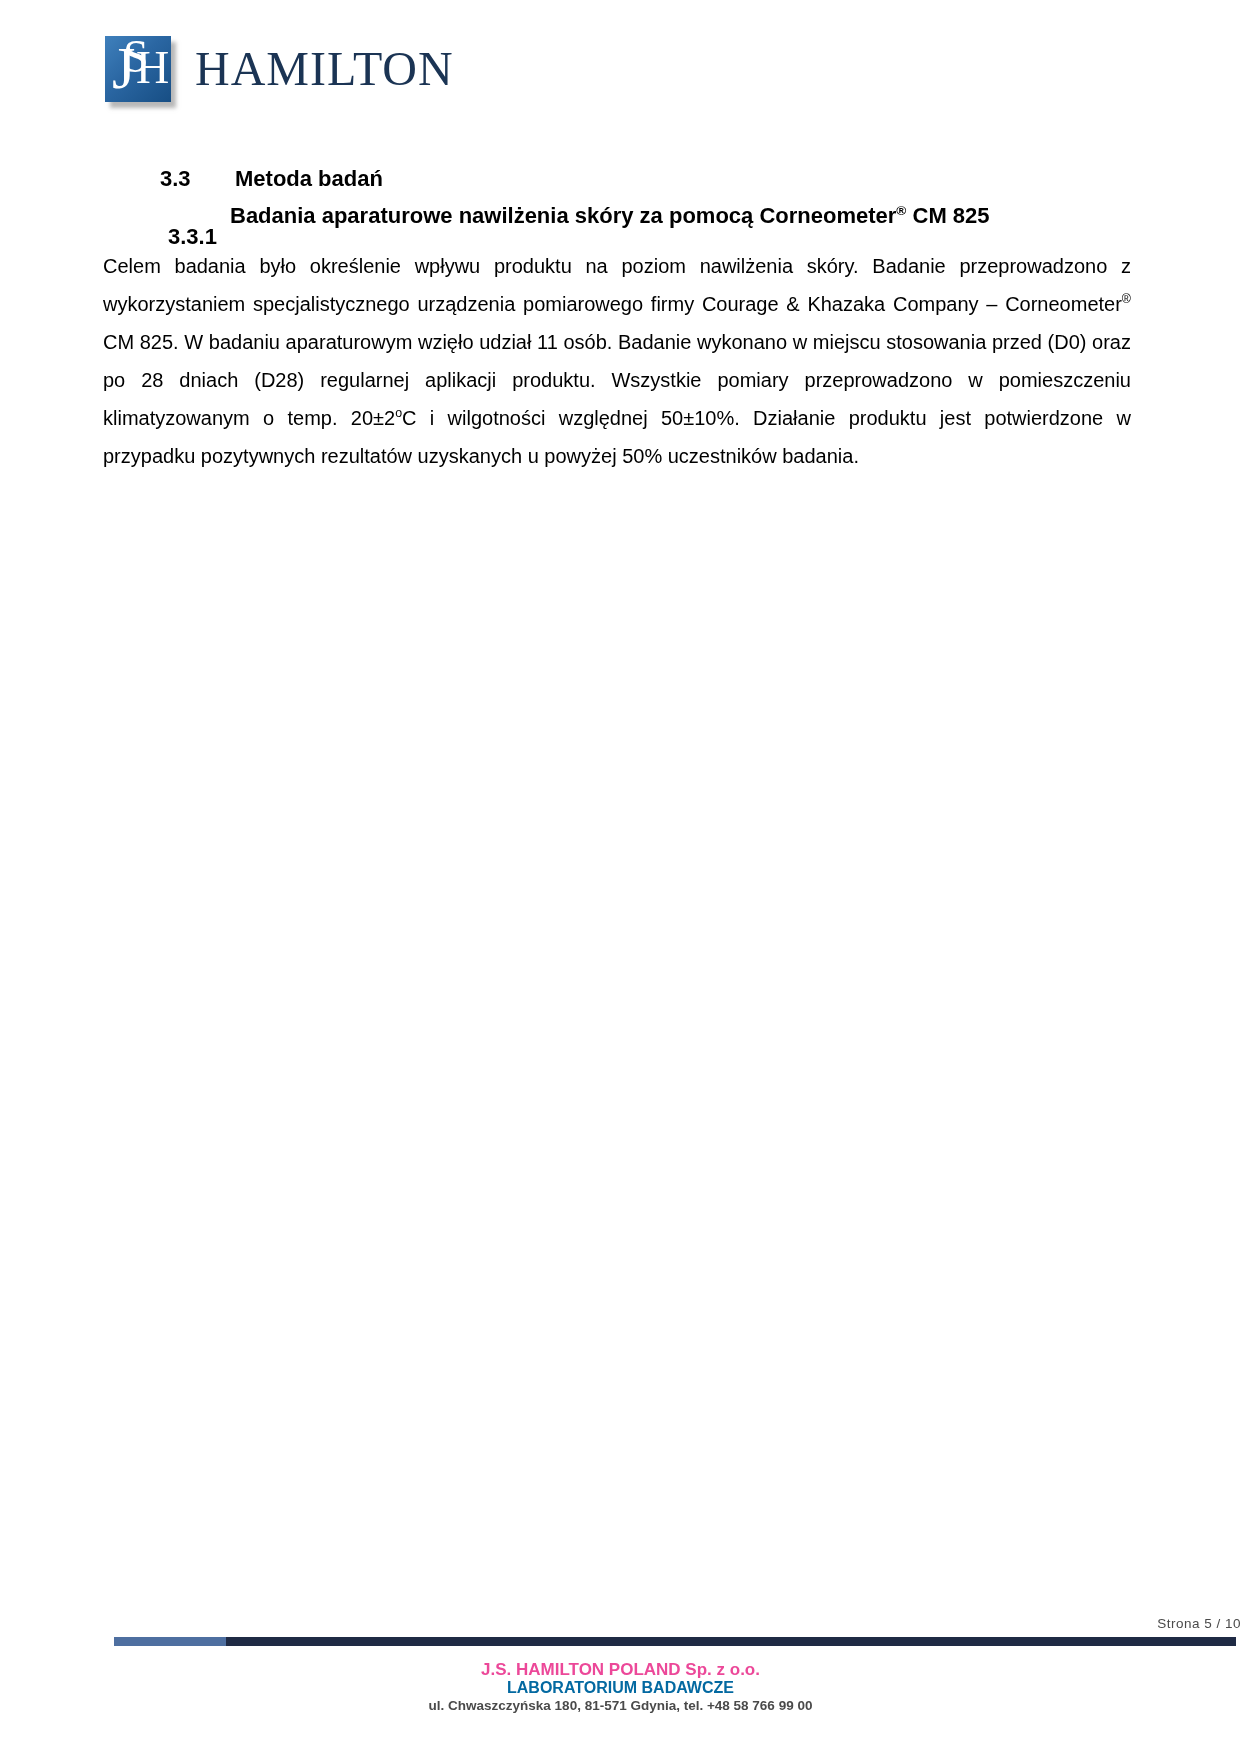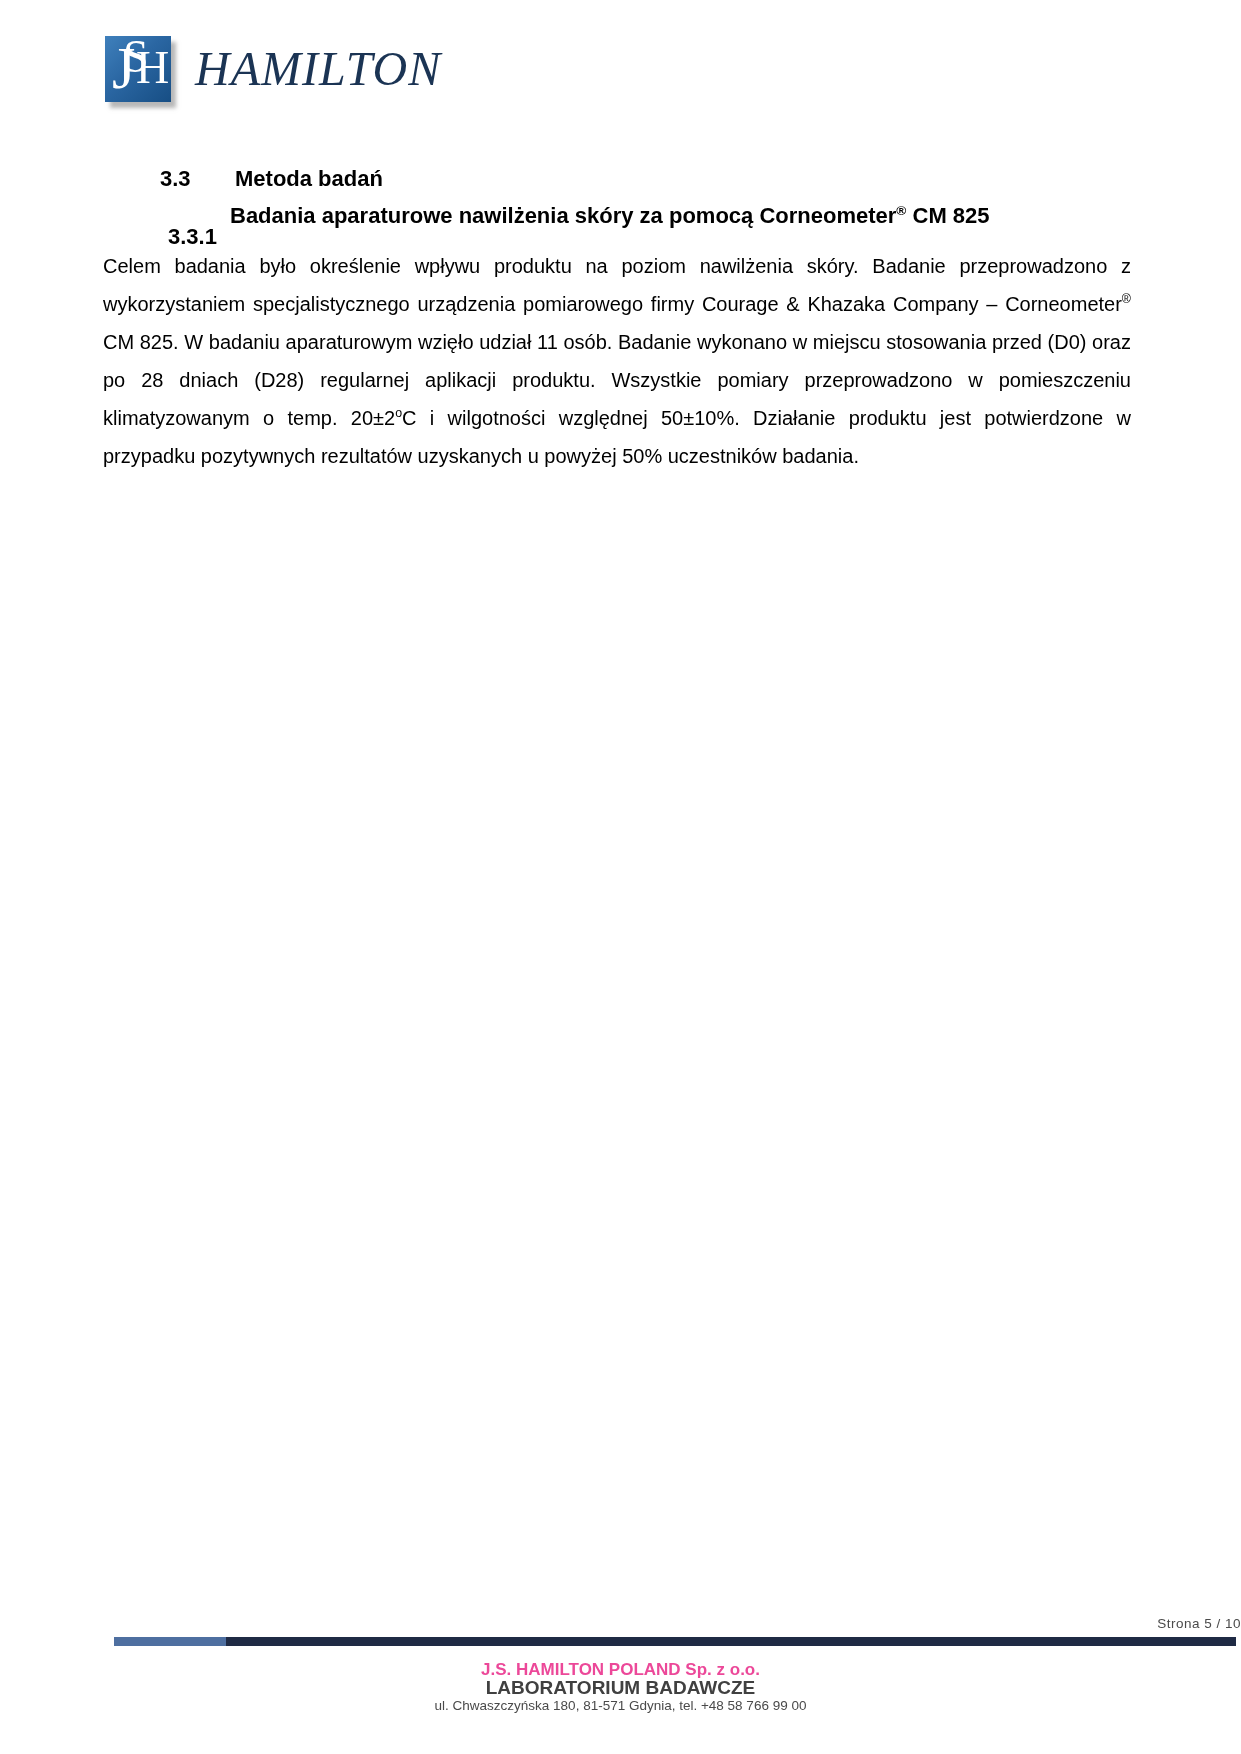--- a/index.html
+++ b/index.html
@@ -24,21 +24,21 @@
     font-family:"Liberation Serif", serif;
     line-height:1;font-weight:400;
   }
   .logo-j{left:7px;top:2px;font-size:60px;}
   .logo-s{left:18px;top:-2px;font-size:46px;}
   .logo-h{left:31px;top:9px;font-size:46px;}
   .logo-wordmark{
     margin-left:24px;
     font-family:"Liberation Serif", serif;
     font-size:48px;letter-spacing:1px;
-    color:#1b3454;line-height:1;font-style:italic;
+    color:#1b3454;line-height:1;
   }
   
   .report-title{
     position:absolute;top:117px;left:0;width:100%;
     text-align:center;font-weight:bold;font-size:22px;color:#000;
   }
   .sec-heading{position:absolute;left:0;width:100%;font-weight:bold;font-size:22px;color:#000;}
   .sec-33{top:166px;}
   .sec-331{top:203px;}
   .sec-33 .sec-num{position:absolute;left:160px;}
@@ -63,22 +63,22 @@
   }
   .footer-bar-accent{
     position:absolute;left:0;top:0;width:112px;height:9px;
     background:#4e6fa0;
   }
   .footer-text{
     position:absolute;top:1661px;left:0;width:100%;
     text-align:center;line-height:18px;
   }
   .footer-company{font-weight:bold;font-size:17px;color:#ec4899;}
-  .footer-lab{font-weight:bold;font-size:19px;color:#404040;}
-  .footer-address{font-size:13.5px;color:#4a4a4a;}
+  .footer-lab{font-weight:bold;font-size:16px;color:#0369a1;}
+  .footer-address{font-size:13.5px;color:#4a4a4a;font-weight:bold;}
 </style>
 </head>
 <body>
 
 <div class="page">
 
   <div class="logo">
     <div class="logo-square">
       <span class="logo-j">J</span>
       <span class="logo-s">S</span>

